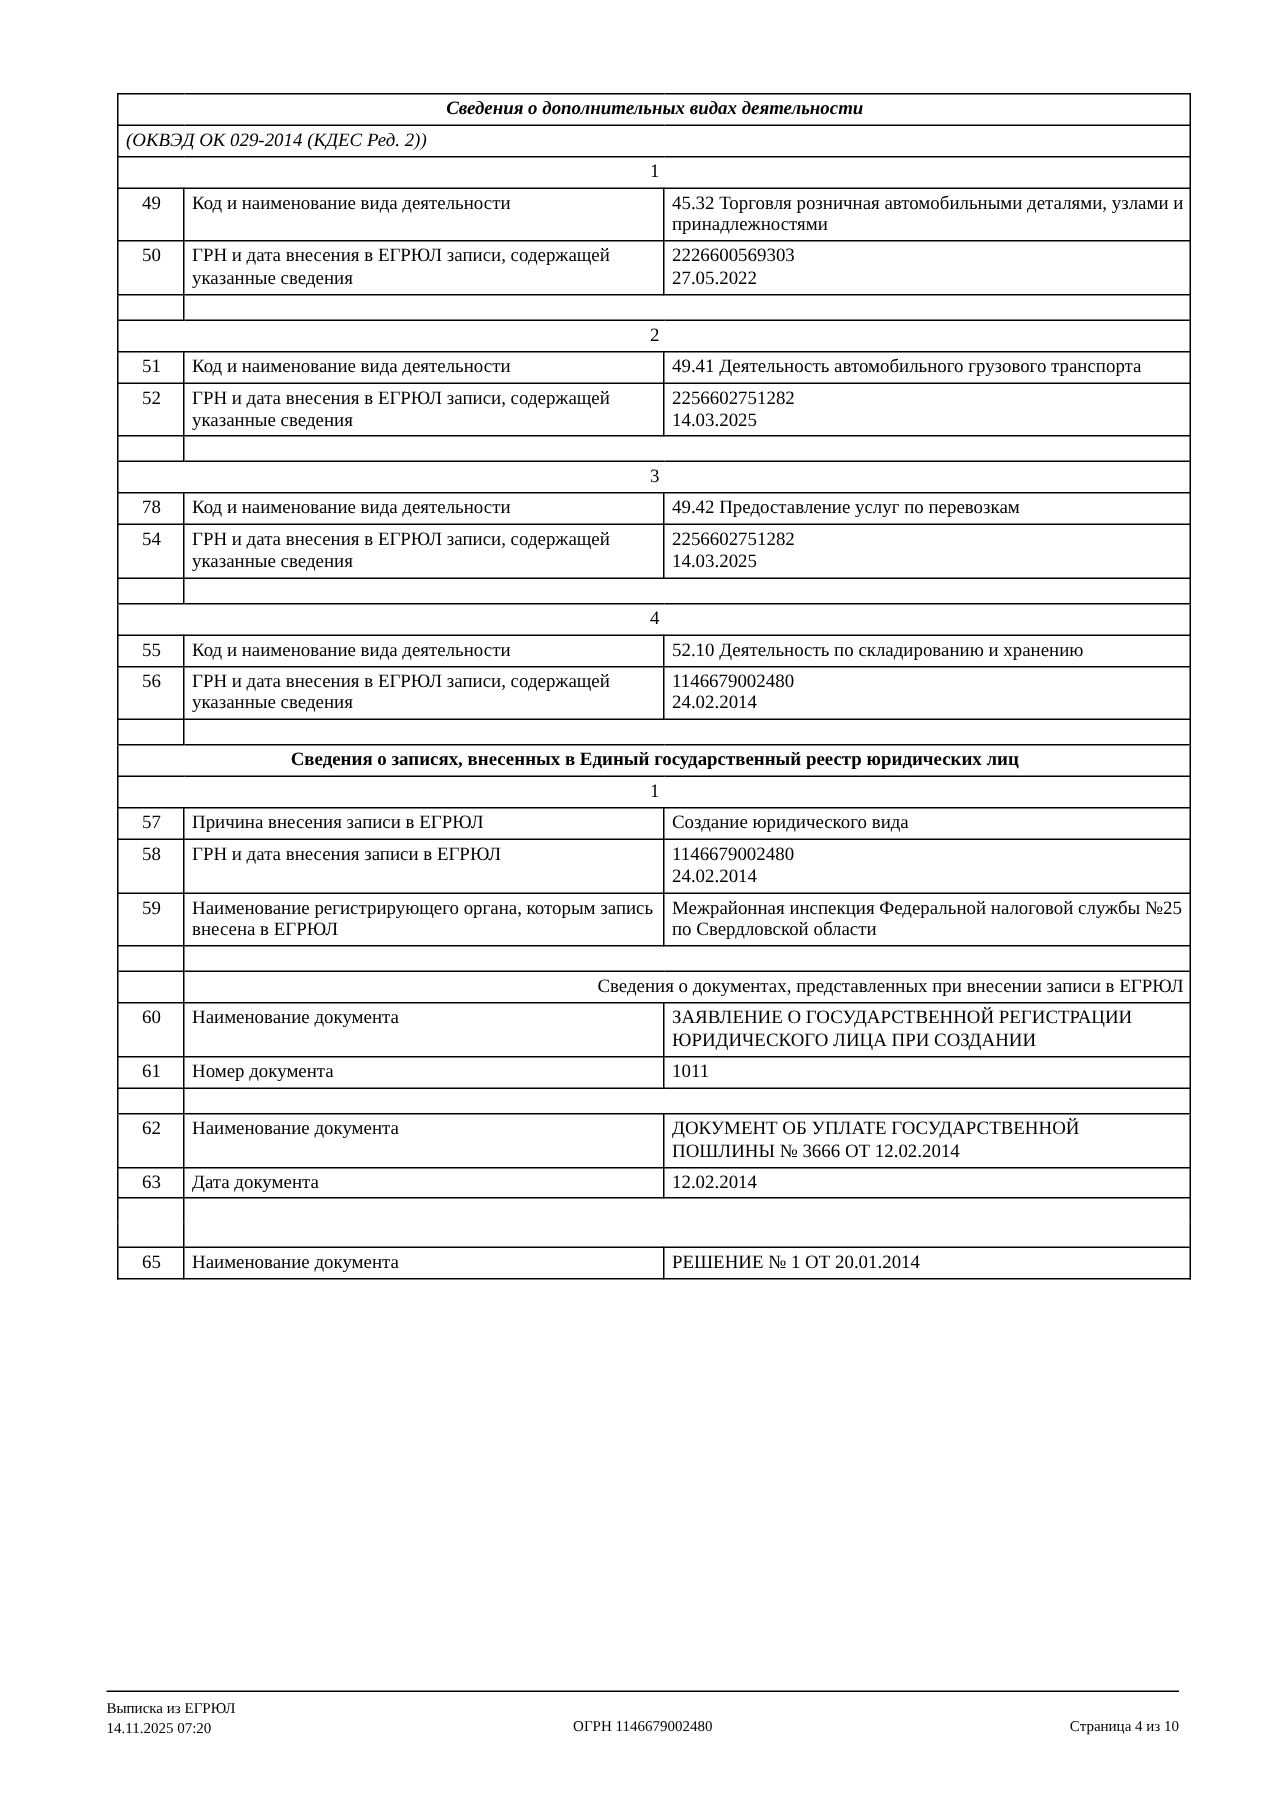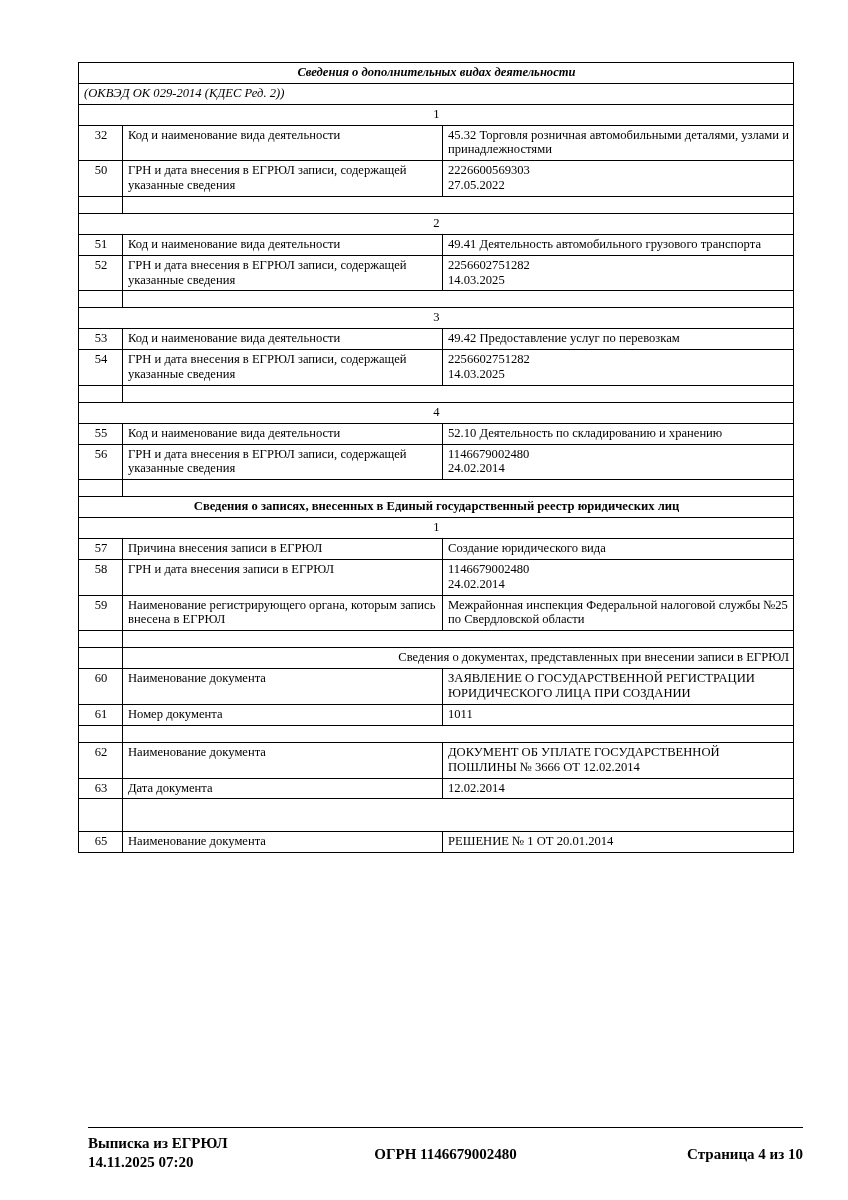--- a/index.html
+++ b/index.html
@@ -84,26 +84,25 @@
     padding-bottom: 4px;
   }
   .sub-head {
     text-align: right;
     padding-left: 5px;
   }
   .nowrap-cell { white-space: pre-line; }
 
   .footer {
     position: absolute;
-    left: 88px;
+    left: 71px;
     right: 55px;
     bottom: 36px;
-    font-size: 15px;
+    font-size: 10px;
     font-family: "Liberation Serif", serif;
-    font-weight: bold;
   }
   .footer-line {
     border-top: 1px solid #000;
     margin-bottom: 6px;
     width: 715px;
   }
   .footer-row {
     position: relative;
     width: 715px;
     height: 30px;
@@ -145,21 +144,21 @@
         <td class="section-title" colspan="3">Сведения о дополнительных видах деятельности</td>
       </tr>
       <tr>
         <td class="section-sub" colspan="3">(ОКВЭД ОК 029-2014 (КДЕС Ред. 2))</td>
       </tr>
 
       <tr>
         <td class="group-index" colspan="3">1</td>
       </tr>
       <tr>
-        <td class="num">32</td>
+        <td class="num">49</td>
         <td class="label">Код и наименование вида деятельности</td>
         <td class="value nowrap-cell">45.32 Торговля розничная автомобильными деталями, узлами и принадлежностями</td>
       </tr>
       <tr>
         <td class="num">50</td>
         <td class="label">ГРН и дата внесения в ЕГРЮЛ записи, содержащей указанные сведения</td>
         <td class="value nowrap-cell">2226600569303
 27.05.2022</td>
       </tr>
       <tr class="spacer">
@@ -183,21 +182,21 @@
       </tr>
       <tr class="spacer">
         <td class="gapnum"></td>
         <td colspan="2"></td>
       </tr>
 
       <tr>
         <td class="group-index" colspan="3">3</td>
       </tr>
       <tr>
-        <td class="num">53</td>
+        <td class="num">78</td>
         <td class="label">Код и наименование вида деятельности</td>
         <td class="value nowrap-cell">49.42 Предоставление услуг по перевозкам</td>
       </tr>
       <tr>
         <td class="num">54</td>
         <td class="label">ГРН и дата внесения в ЕГРЮЛ записи, содержащей указанные сведения</td>
         <td class="value nowrap-cell">2256602751282
 14.03.2025</td>
       </tr>
       <tr class="spacer">

